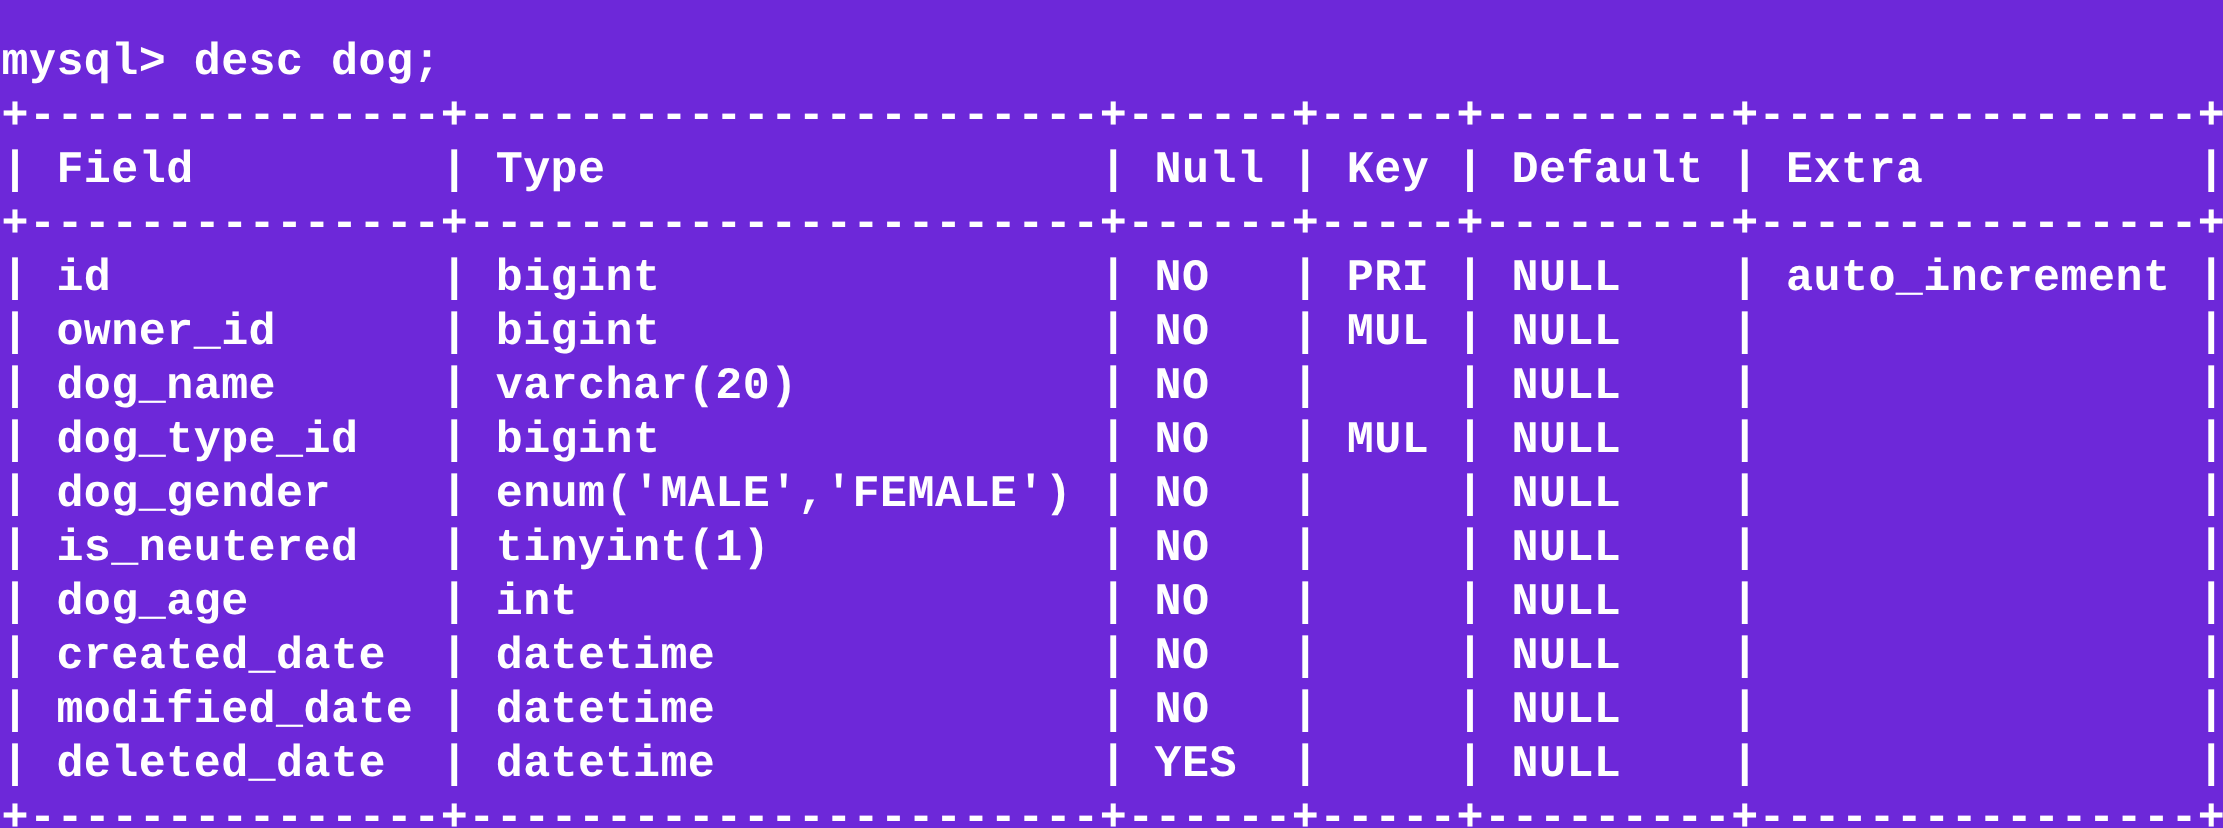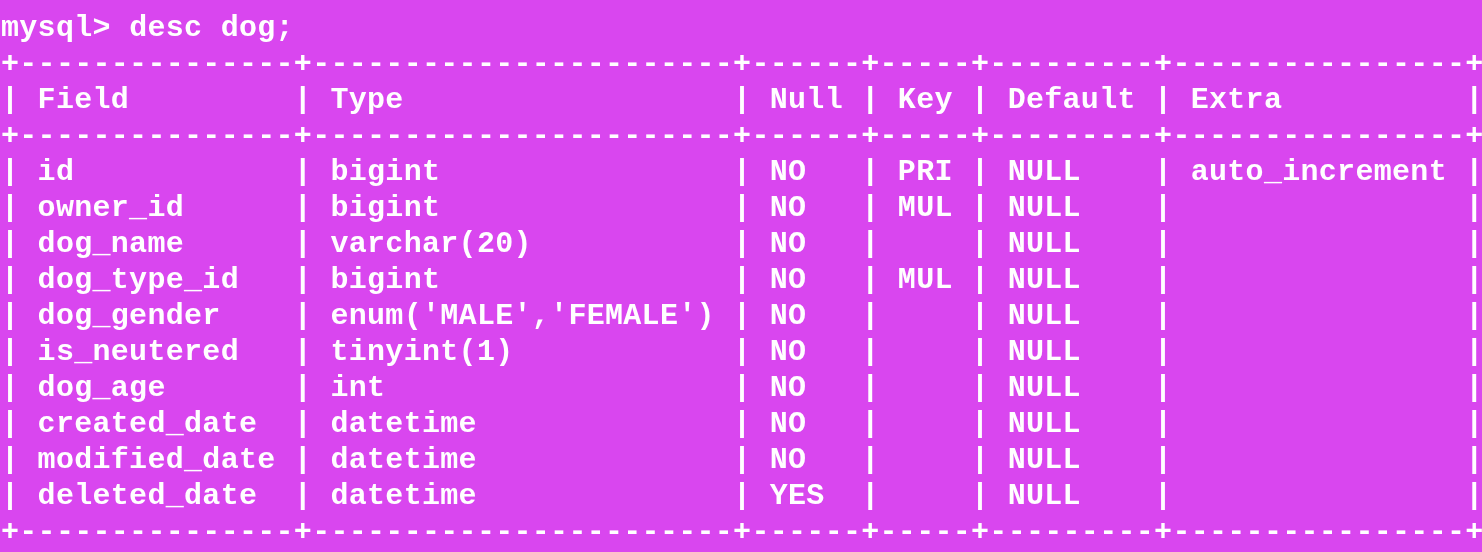--- a/index.html
+++ b/index.html
@@ -3,28 +3,28 @@
 <meta charset="utf-8">
 <style>
   html, body {
     margin: 0;
     padding: 0;
     background: #000000;
   }
   .terminal {
     width: 1482px;
     height: 552px;
-    background: #d946ef;
+    background: #6d28d9;
     color: #ffffff;
     font-family: "Liberation Mono", "DejaVu Sans Mono", monospace;
     font-weight: 700;
     font-size: 30px;
     line-height: 36px;
     letter-spacing: 0.3px;
-    padding-top: 10px;
+    padding-top: 24px;
     padding-left: 1px;
     box-sizing: border-box;
     overflow: hidden;
     cursor: text;
   }
   .line {
     white-space: pre;
   }
   .ascii-table {
     white-space: pre;

